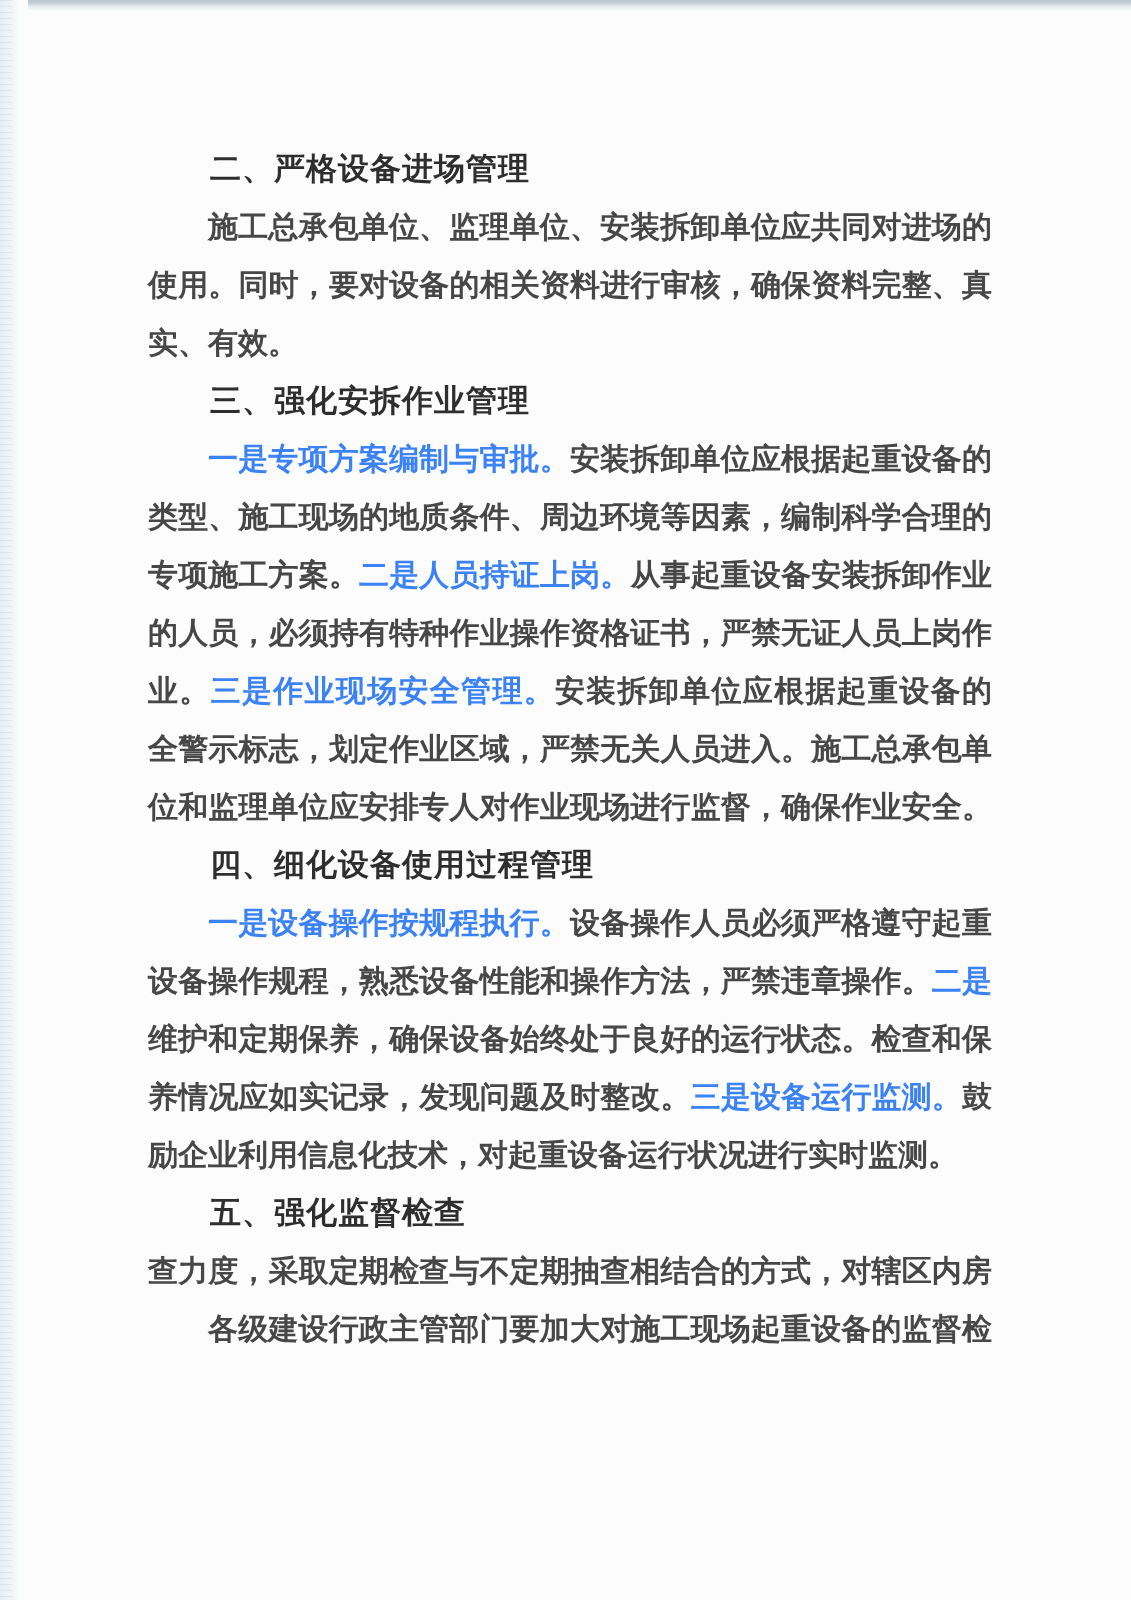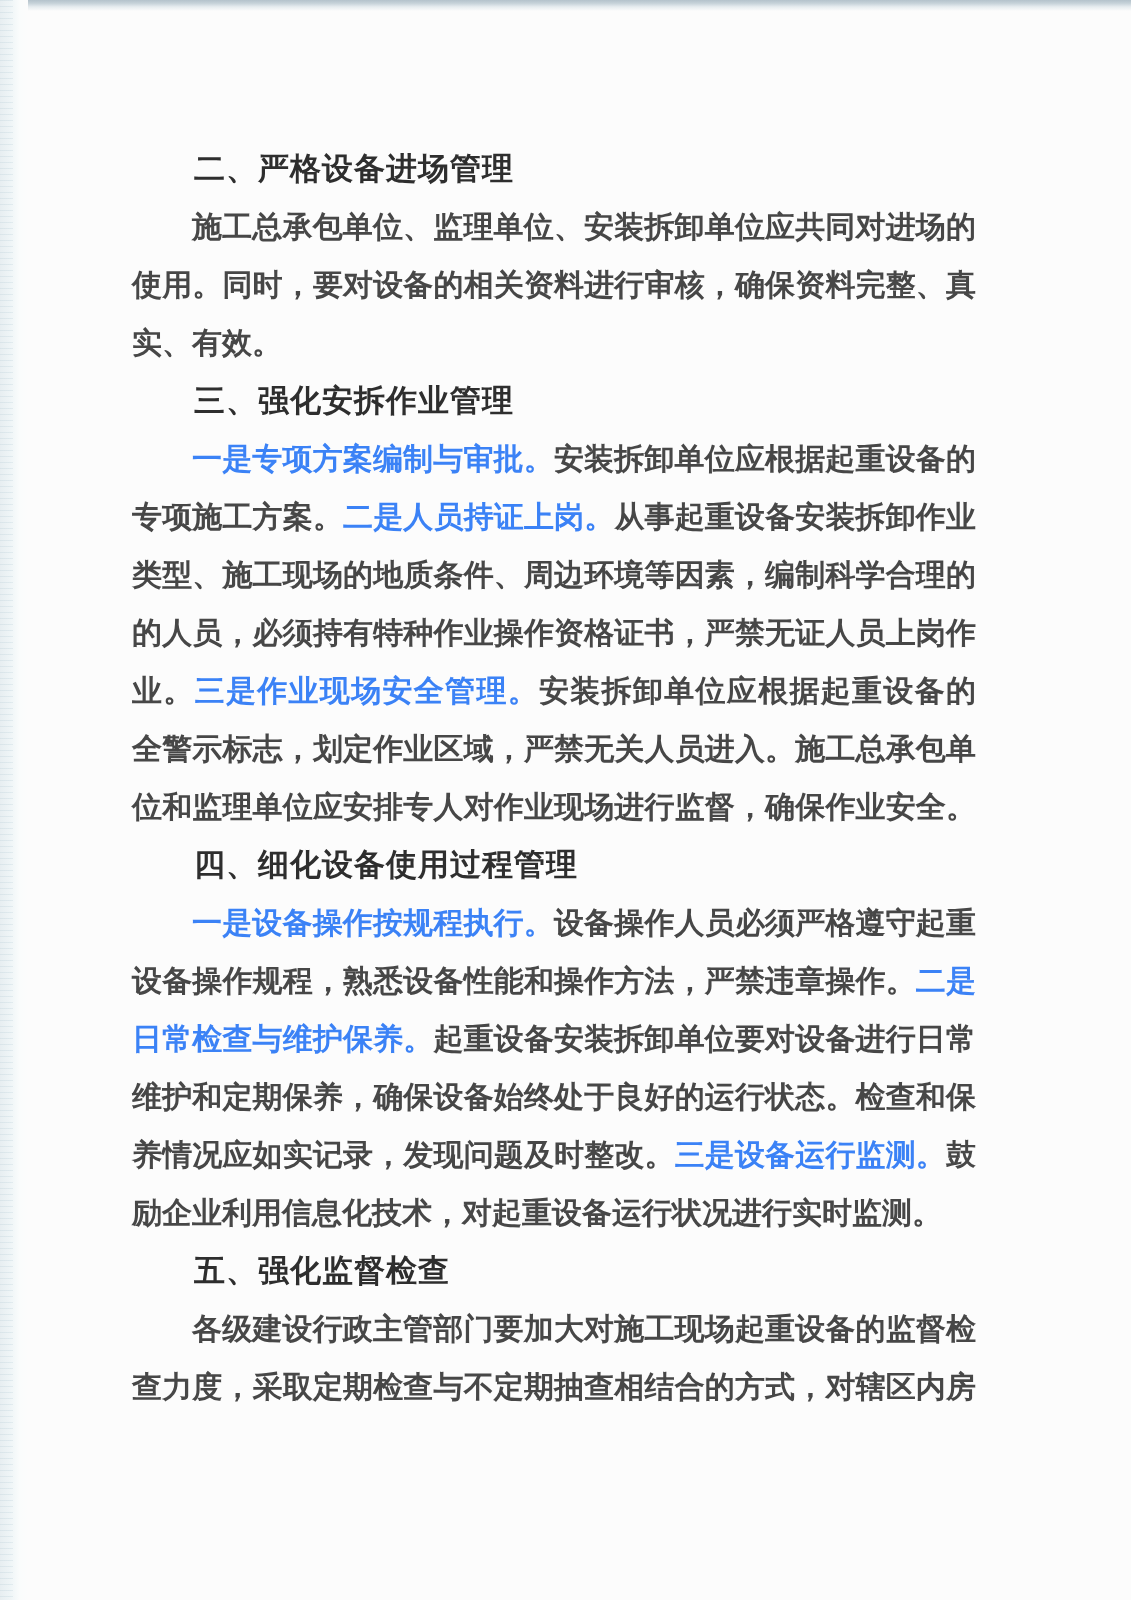--- a/index.html
+++ b/index.html
@@ -31,21 +31,21 @@
   }
   .left-edge::after {
     content: "";
     position: absolute; top: 0; left: 0; bottom: 0; width: 13px;
     background: repeating-linear-gradient(to bottom,
       rgba(168, 194, 206, 0.22) 0 1px, transparent 1px 6px);
   }
   
   .doc {
     position: absolute;
-    left: 132px; top: 140px; width: 844px;
+    left: 148px; top: 140px; width: 844px;
     font-size: 30px;
     line-height: 58px;
     color: var(--text);
     text-justify: inter-ideograph;
   }
   .line {
     height: 58px;
     text-align: justify;
     text-align-last: left;
     white-space: normal;
@@ -73,34 +73,33 @@
 <div class="doc">
     <section>
       <div class="heading">二、严格设备进场管理</div>
       <div class="line indent fill"><span class="seg">施工总承包单位、监理单位、安装拆卸单位应共同对进场的</span></div>
       <div class="line fill"><span class="seg">使用。同时，要对设备的相关资料进行审核，确保资料完整、真</span></div>
       <div class="line"><span class="seg">实、有效。</span></div>
     </section>
     <section>
       <div class="heading">三、强化安拆作业管理</div>
       <div class="line indent fill"><span class="seg bold">一是专项方案编制与审批。</span><span class="seg">安装拆卸单位应根据起重设备的</span></div>
+      <div class="line fill"><span class="seg">类型、施工现场的地质条件、周边环境等因素，编制科学合理的</span></div>
       <div class="line fill"><span class="seg">专项施工方案。</span><span class="seg bold">二是人员持证上岗。</span><span class="seg">从事起重设备安装拆卸作业</span></div>
-      <div class="line fill"><span class="seg">类型、施工现场的地质条件、周边环境等因素，编制科学合理的</span></div>
       <div class="line fill"><span class="seg">的人员，必须持有特种作业操作资格证书，严禁无证人员上岗作</span></div>
       <div class="line fill"><span class="seg">业。</span><span class="seg bold">三是作业现场安全管理。</span><span class="seg">安装拆卸单位应根据起重设备的</span></div>
       <div class="line fill"><span class="seg">全警示标志，划定作业区域，严禁无关人员进入。施工总承包单</span></div>
       <div class="line fill"><span class="seg">位和监理单位应安排专人对作业现场进行监督，确保作业安全。</span></div>
     </section>
     <section>
       <div class="heading">四、细化设备使用过程管理</div>
       <div class="line indent fill"><span class="seg bold">一是设备操作按规程执行。</span><span class="seg">设备操作人员必须严格遵守起重</span></div>
       <div class="line fill"><span class="seg">设备操作规程，熟悉设备性能和操作方法，严禁违章操作。</span><span class="seg bold">二是</span></div>
-      <div class="line fill"><span class="seg bold">日常检查与维护保养。</span><span class="seg">起重设备安装拆卸单位要对设备进行日常</span></div>
       <div class="line fill"><span class="seg">维护和定期保养，确保设备始终处于良好的运行状态。检查和保</span></div>
       <div class="line fill"><span class="seg">养情况应如实记录，发现问题及时整改。</span><span class="seg bold">三是设备运行监测。</span><span class="seg">鼓</span></div>
       <div class="line"><span class="seg">励企业利用信息化技术，对起重设备运行状况进行实时监测。</span></div>
     </section>
     <section>
       <div class="heading">五、强化监督检查</div>
+      <div class="line fill"><span class="seg">查力度，采取定期检查与不定期抽查相结合的方式，对辖区内房</span></div>
       <div class="line indent fill"><span class="seg">各级建设行政主管部门要加大对施工现场起重设备的监督检</span></div>
-      <div class="line fill"><span class="seg">查力度，采取定期检查与不定期抽查相结合的方式，对辖区内房</span></div>
     </section>
   </div>
 
 </body></html>

